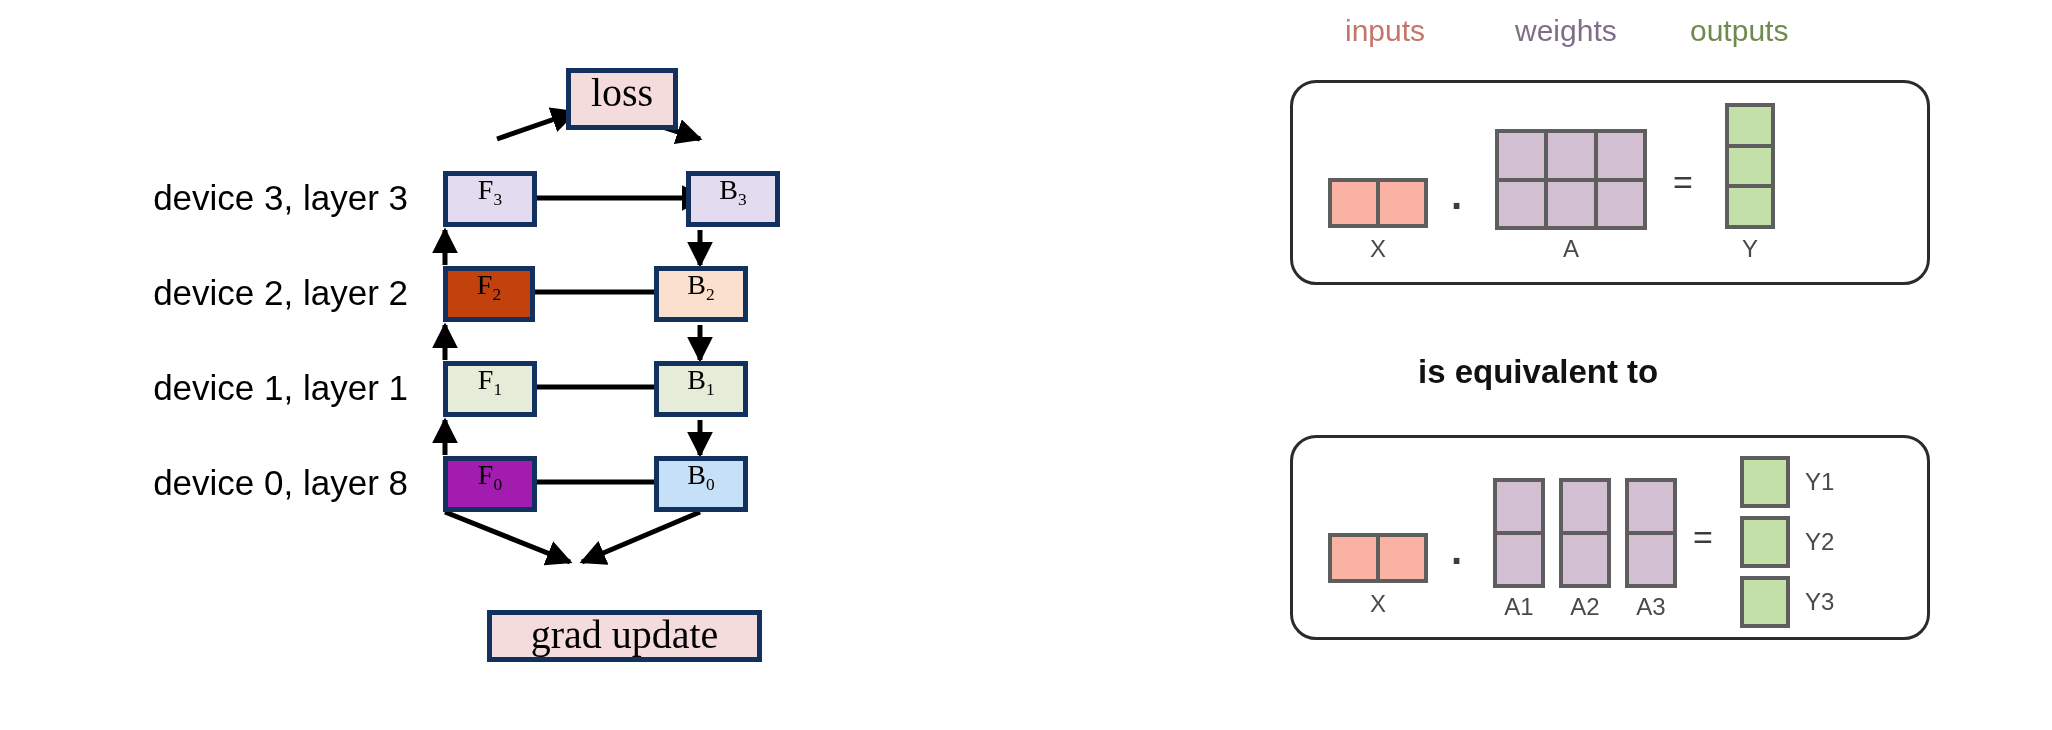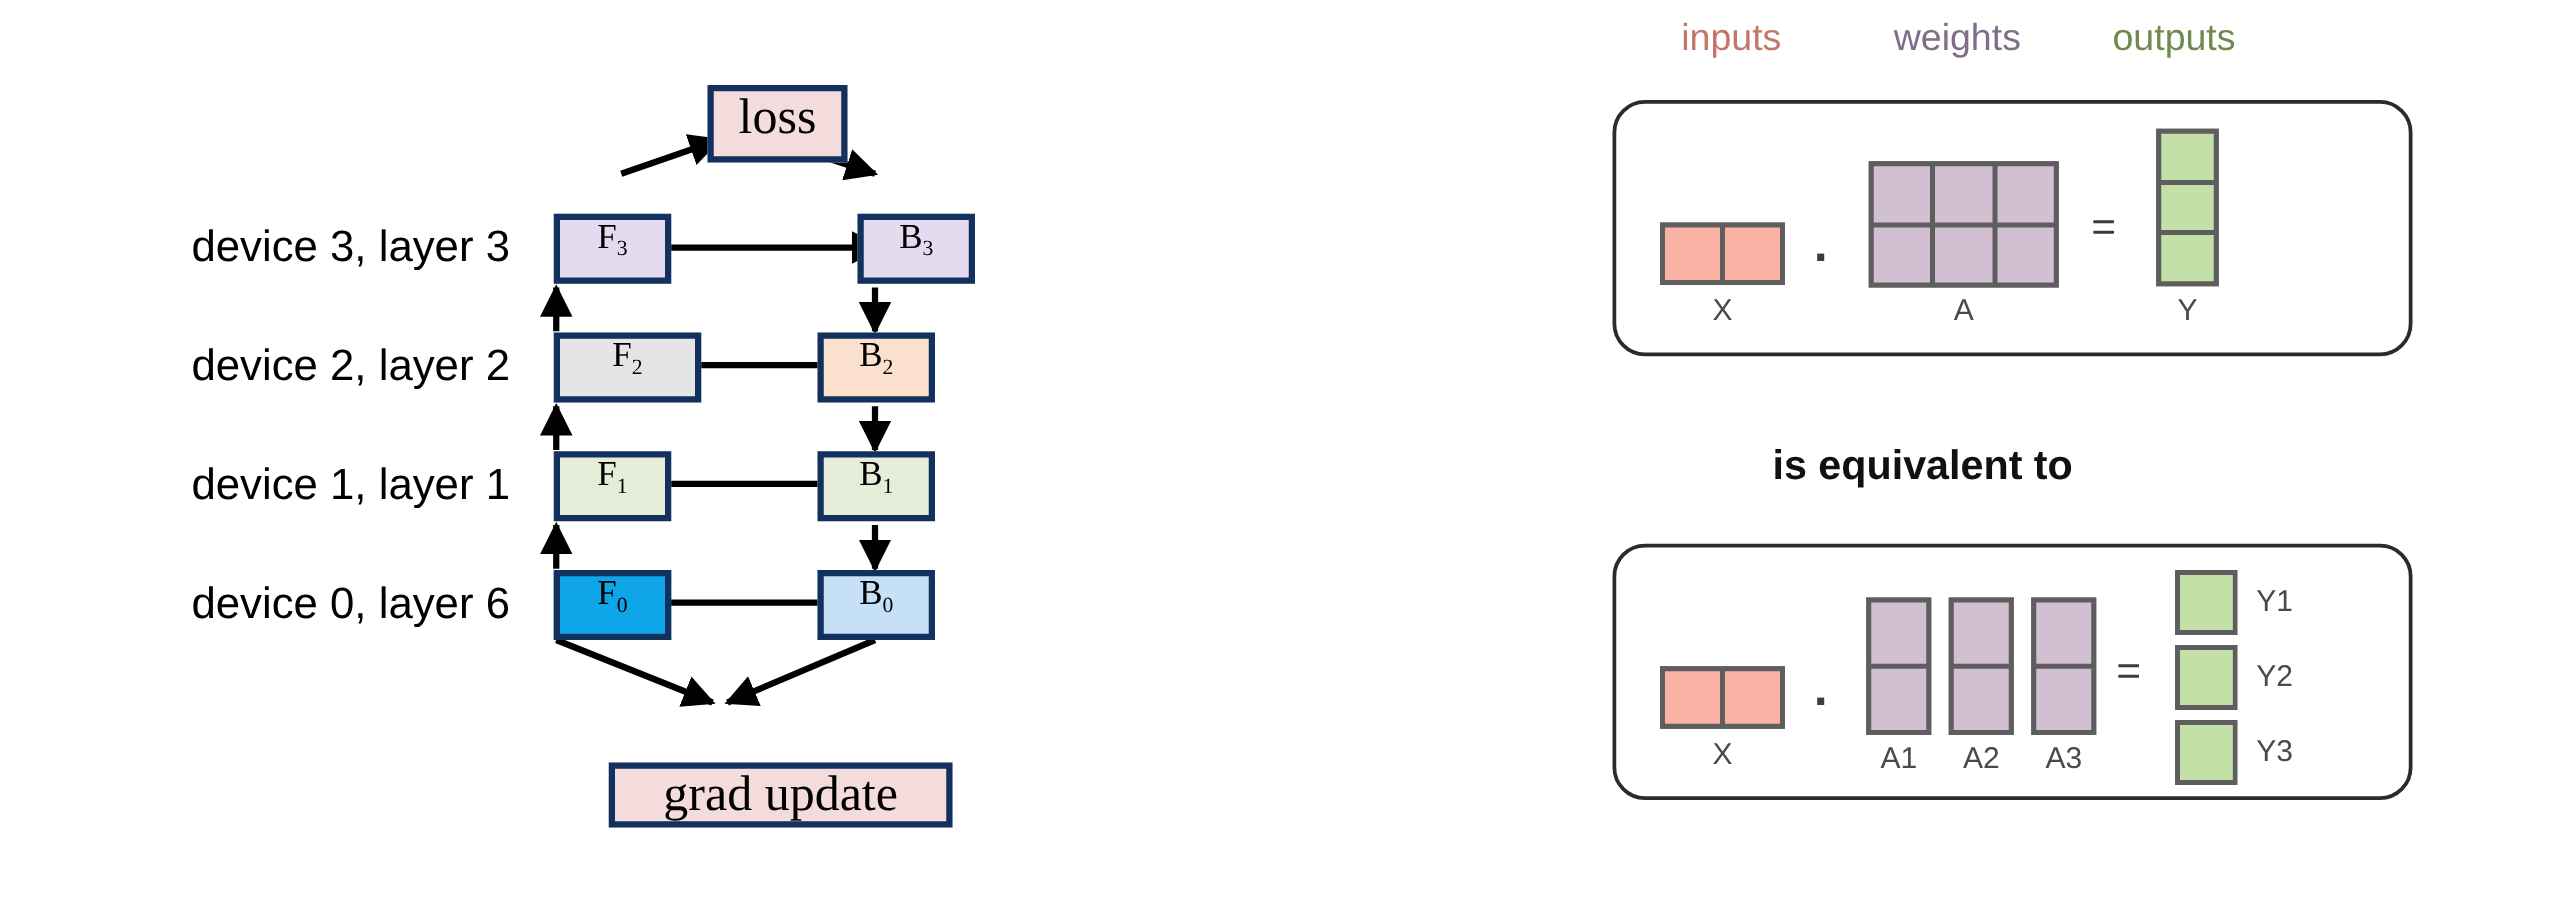--- a/index.html
+++ b/index.html
@@ -163,37 +163,37 @@
     <div class="device-label" style="top:180px;">
       <span>device 3, layer 3</span>
     </div>
     <div class="device-label" style="top:275px;">
       <span>device 2, layer 2</span>
     </div>
     <div class="device-label" style="top:370px;">
       <span>device 1, layer 1</span>
     </div>
     <div class="device-label" style="top:465px;">
-      <span>device 0, layer 6</span>
+      <span>device 0, layer 8</span>
     </div>
 
     <div class="node-box" style="left:566px; top:68px; width:112px; height:62px; background:#f4dcdd;">
       <span class="wide-box">loss</span>
     </div>
 
     <div class="node-box" style="left:443px; top:171px; width:94px; height:56px; background:#e3dcf0;">
       <span class="lbl">F<sub>3</sub></span>
     </div>
-    <div class="node-box" style="left:443px; top:266px; width:118px; height:56px; background:#e5e5e5;">
+    <div class="node-box" style="left:443px; top:266px; width:92px; height:56px; background:#c2410c;">
       <span class="lbl">F<sub>2</sub></span>
     </div>
     <div class="node-box" style="left:443px; top:361px; width:94px; height:56px; background:#e5edd8;">
       <span class="lbl">F<sub>1</sub></span>
     </div>
-    <div class="node-box" style="left:443px; top:456px; width:94px; height:56px; background:#0ea5e9;">
+    <div class="node-box" style="left:443px; top:456px; width:94px; height:56px; background:#a21caf;">
       <span class="lbl">F<sub>0</sub></span>
     </div>
 
     <div class="node-box" style="left:686px; top:171px; width:94px; height:56px; background:#e3dcf0;">
       <span class="lbl">B<sub>3</sub></span>
     </div>
     <div class="node-box" style="left:654px; top:266px; width:94px; height:56px; background:#fbe0ce;">
       <span class="lbl">B<sub>2</sub></span>
     </div>
     <div class="node-box" style="left:654px; top:361px; width:94px; height:56px; background:#e5edd8;">

